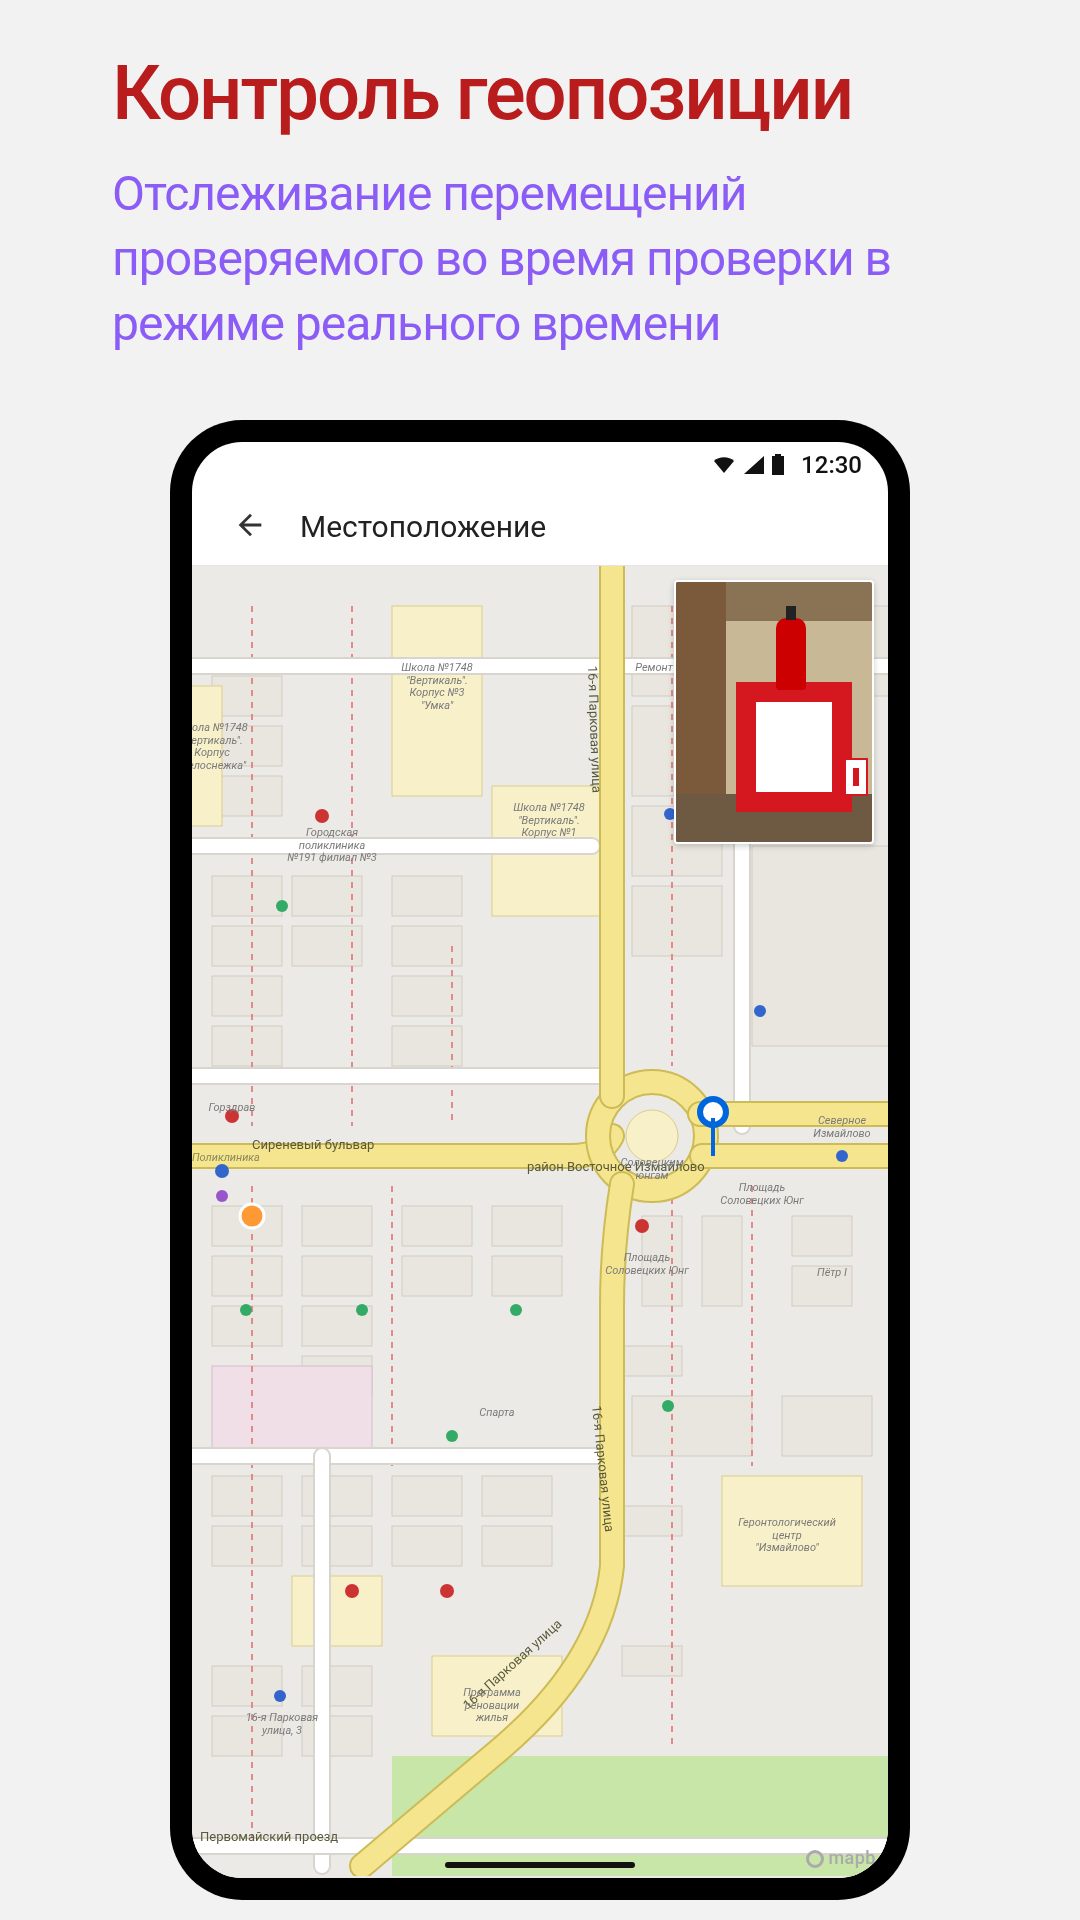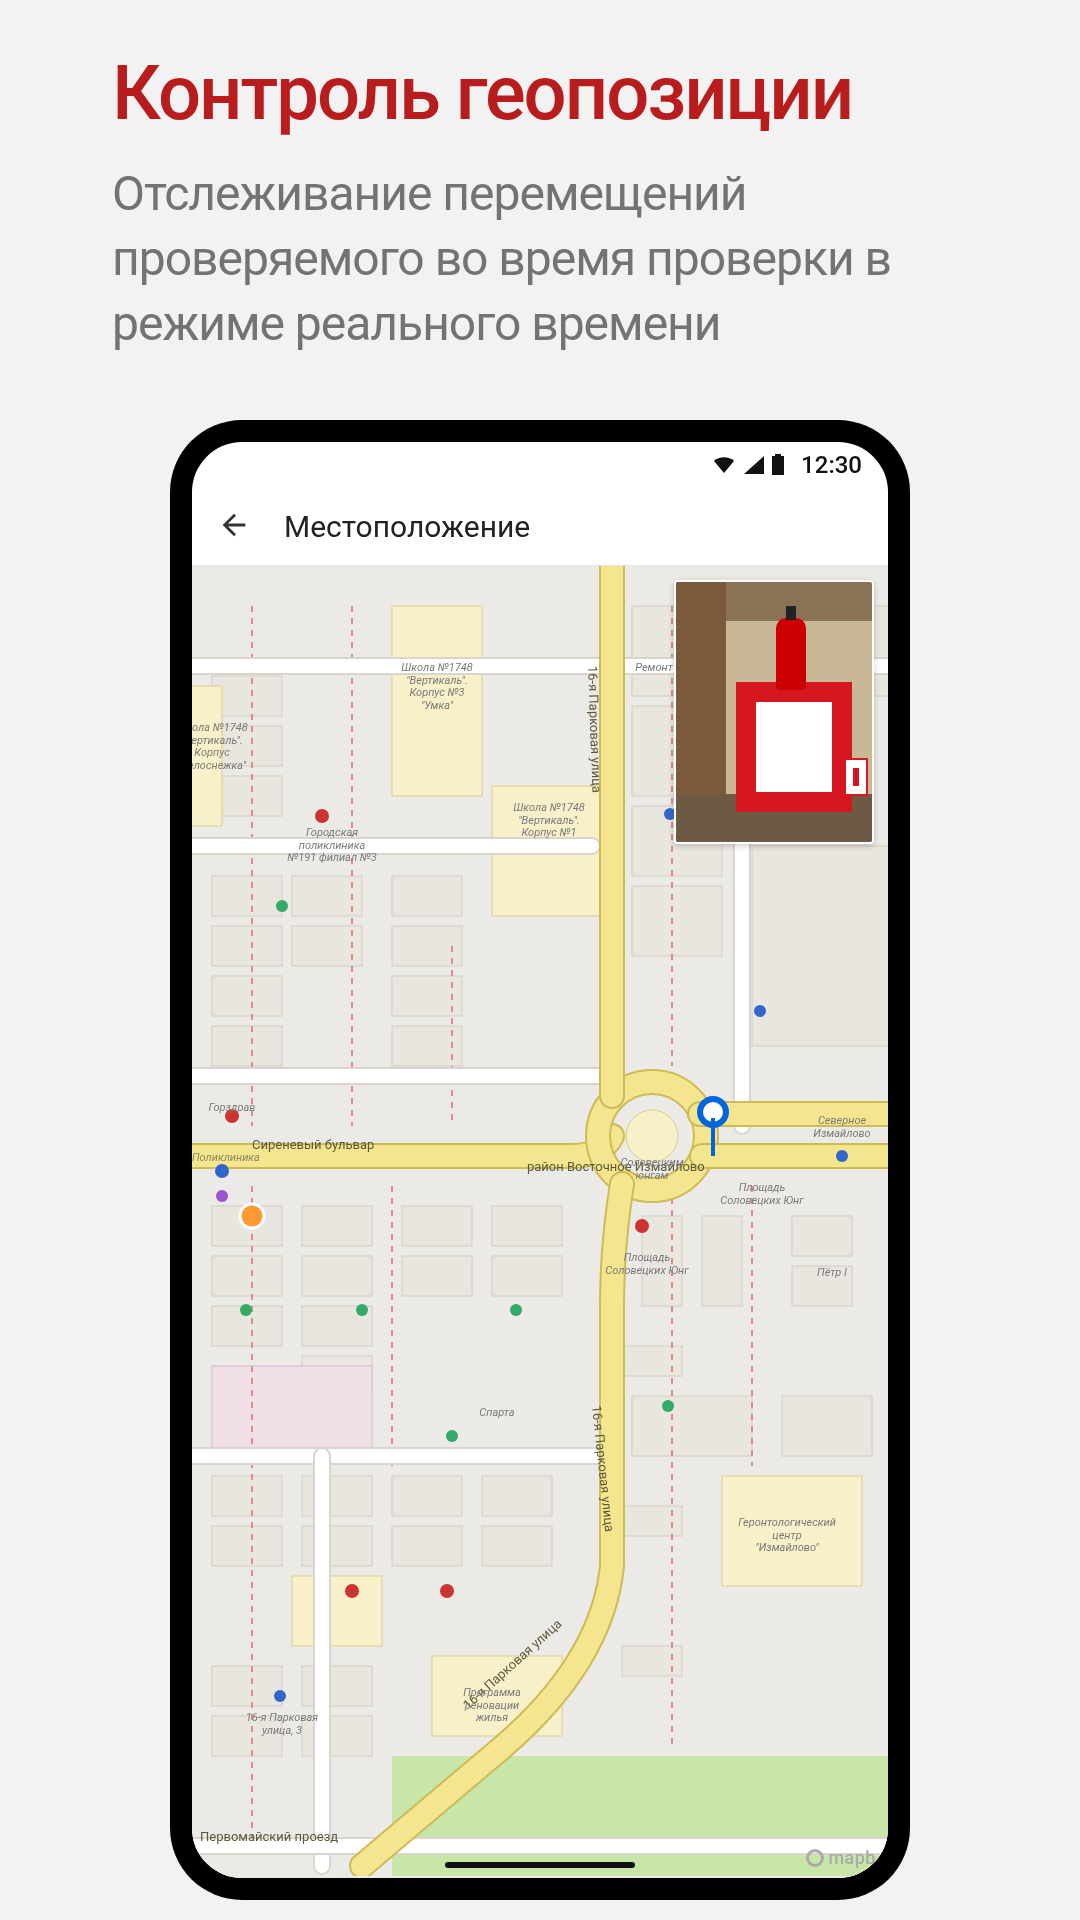--- a/index.html
+++ b/index.html
@@ -14,21 +14,21 @@
   .page-title {
     font-size: 76px;
     font-weight: 500;
     color: #b91c1c;
     padding: 48px 100px 24px 112px;
     letter-spacing: -2px;
   }
   .page-subtitle {
     font-size: 48px;
     font-weight: 400;
-    color: #737373;
+    color: #8b5cf6;
     padding: 0 100px 0 112px;
     line-height: 1.35;
     letter-spacing: -1px;
   }
 
   
   .phone {
     position: absolute;
     left: 170px;
     top: 420px;
@@ -62,21 +62,21 @@
     color: #111;
   }
   .statusbar svg { display:block; }
   .statusbar .clock { margin-left: 10px; }
 
   
   .appbar {
     height: 78px;
     display: flex;
     align-items: center;
-    padding: 0 20px;
+    padding: 0 36px;
     gap: 28px;
     border-bottom: 1px solid #e5e5e5;
   }
   .appbar-title {
     font-size: 30px;
     color: #222;
   }
   .back-btn {
     width: 44px; height: 44px;
     display:flex; align-items:center; justify-content:center;
@@ -164,21 +164,21 @@
   .photo-thumb .extinguisher {
     position:absolute; left:100px; top:36px; width:30px; height:72px;
     background:#c00; border-radius:10px 10px 4px 4px;
   }
   .photo-thumb .extinguisher::before {
     content:''; position:absolute; left:10px; top:-12px; width:10px; height:14px; background:#222;
   }
 
   .map-attr {
     position:absolute; right:12px; bottom:10px;
-    font-size:18px; color:#aaa; display:flex; align-items:center; gap:4px;
+    font-size:18px; color:#aaa; display:flex; align-items:flex-end; gap:4px;
     font-weight:500; letter-spacing:0.5px;
   }
   .map-attr .circ {
     width:18px; height:18px; border:3px solid #aaa; border-radius:50%;
     display:inline-block;
   }
 
   .home-indicator {
     position:absolute; left:50%; bottom:10px; transform:translateX(-50%);
     width:190px; height:6px; background:#111; border-radius:4px;

